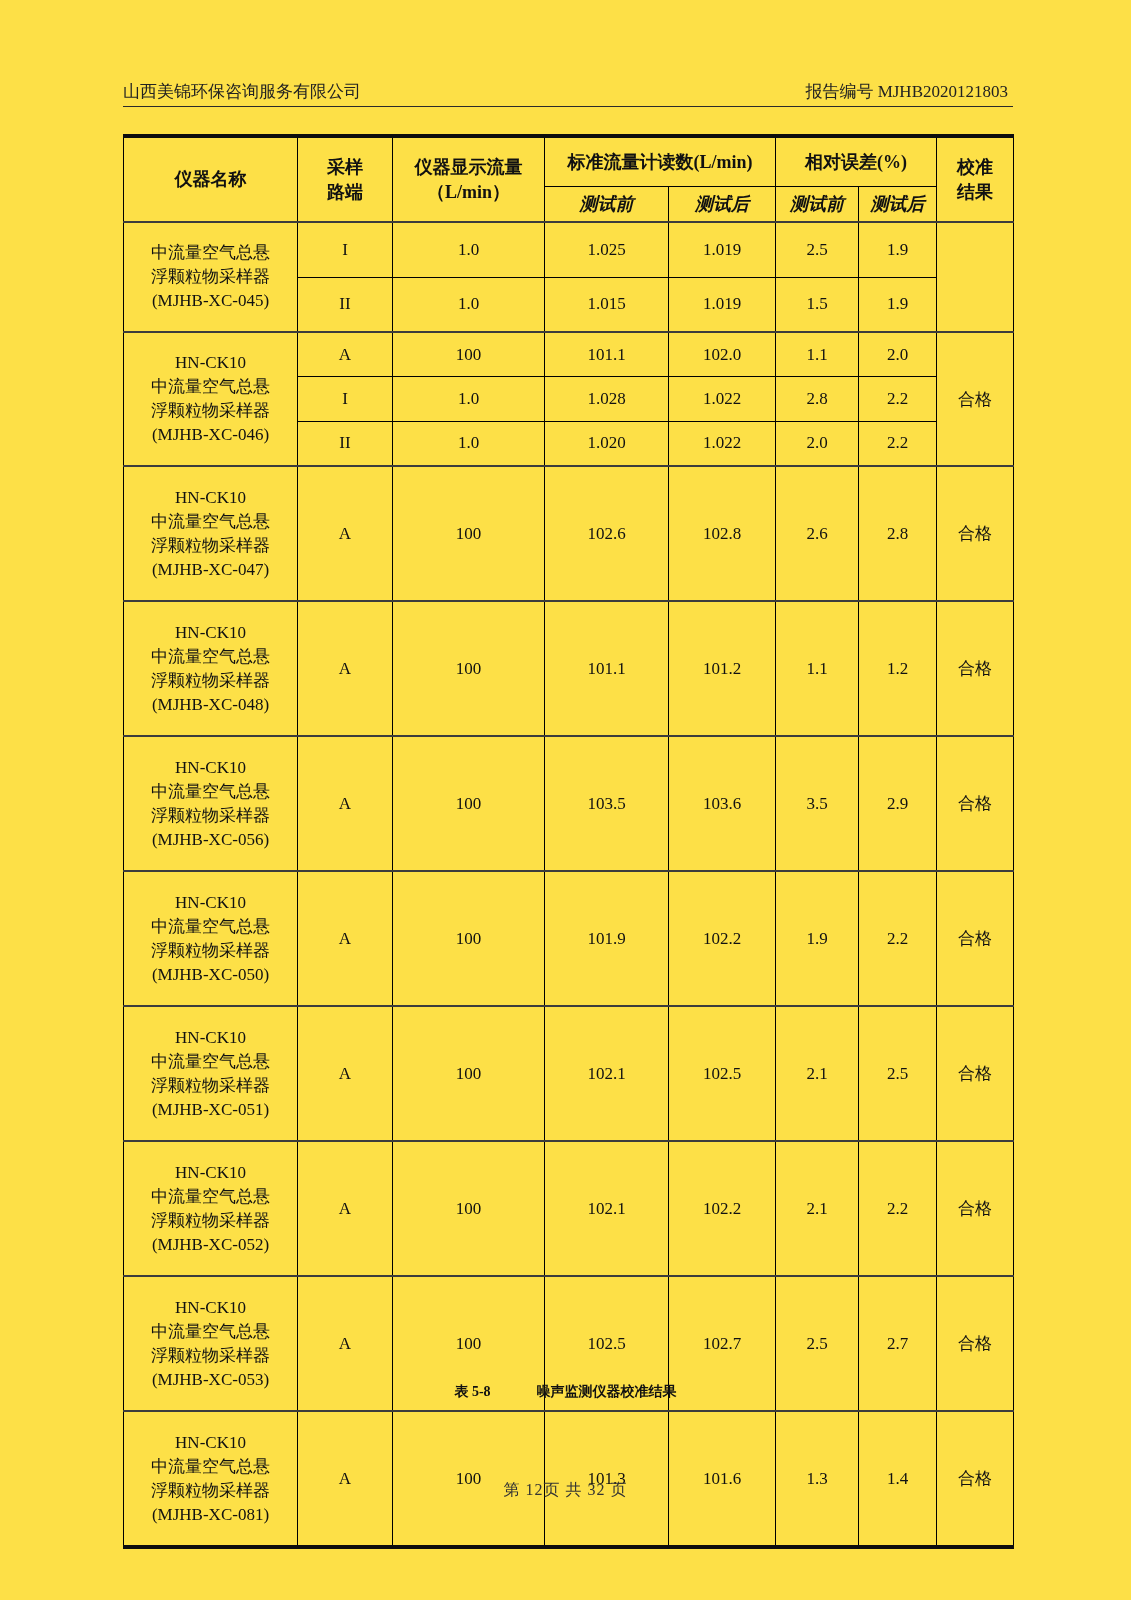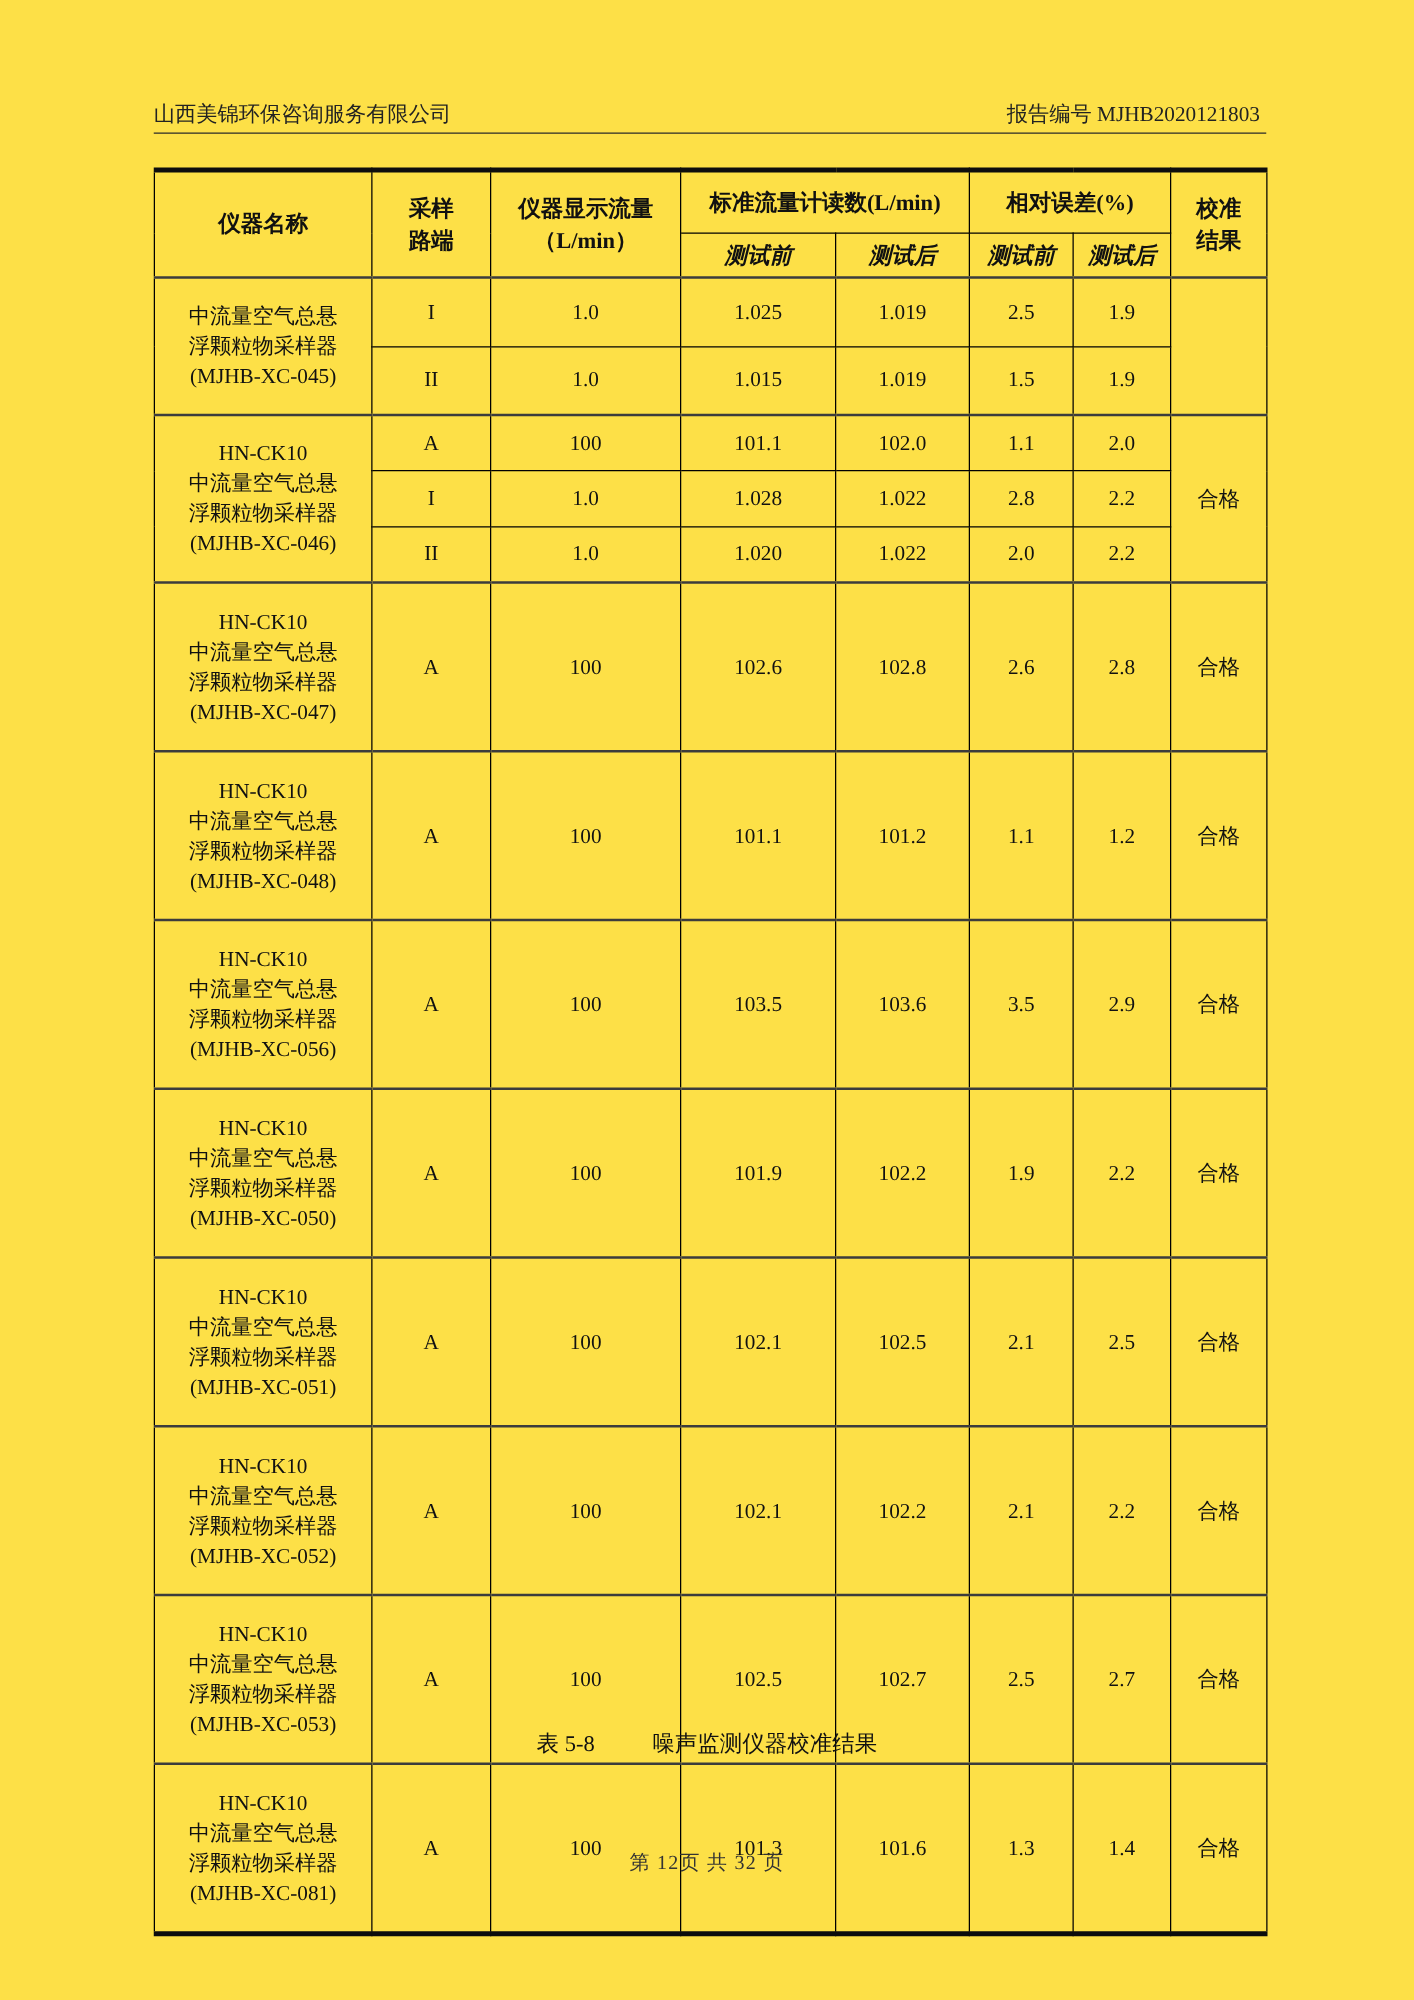--- a/index.html
+++ b/index.html
@@ -75,22 +75,22 @@
     line-height: 24px;
     padding: 18px 1px;
   }
   
   .caption {
     position: absolute;
     left: 0;
     top: 1383px;
     width: 1131px;
     text-align: center;
-    font-weight: normal;
-    font-size: 18px;
+    font-weight: bold;
+    font-size: 14px;
     color: #111;
   }
   .caption .cap-label { margin-right: 46px; }
   
   .page-footer {
     position: absolute;
     left: 0;
     top: 1480px;
     width: 1131px;
     text-align: center;

